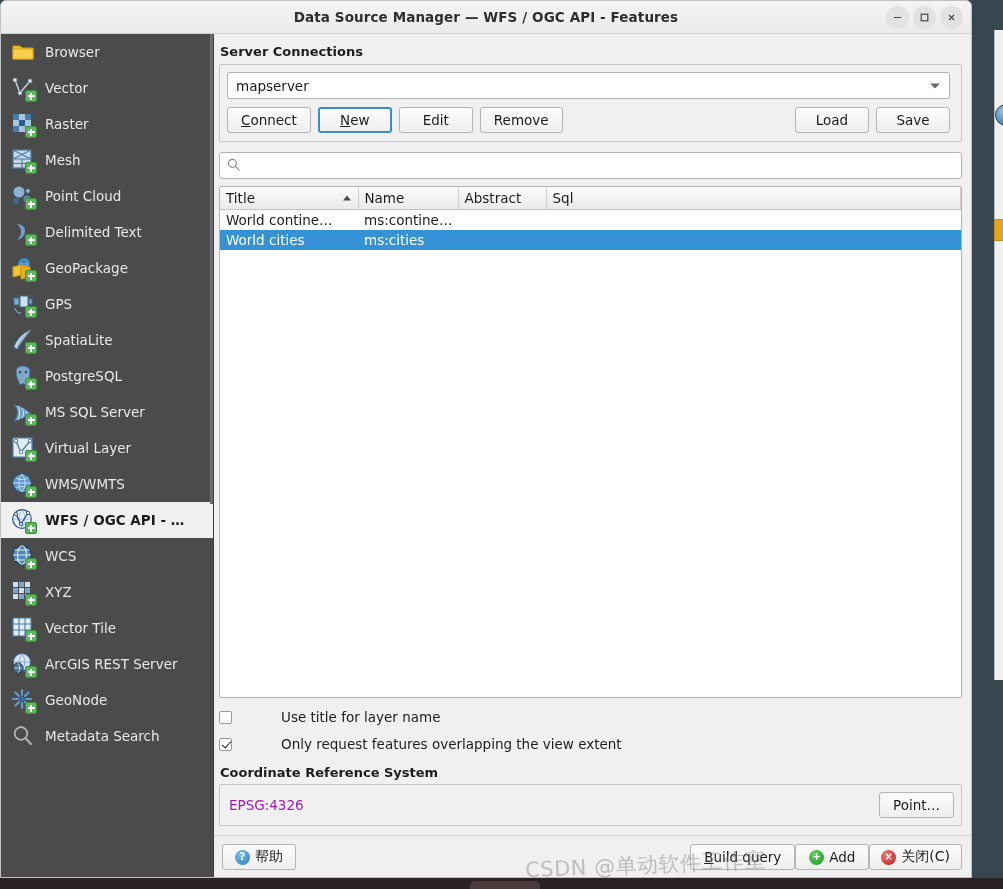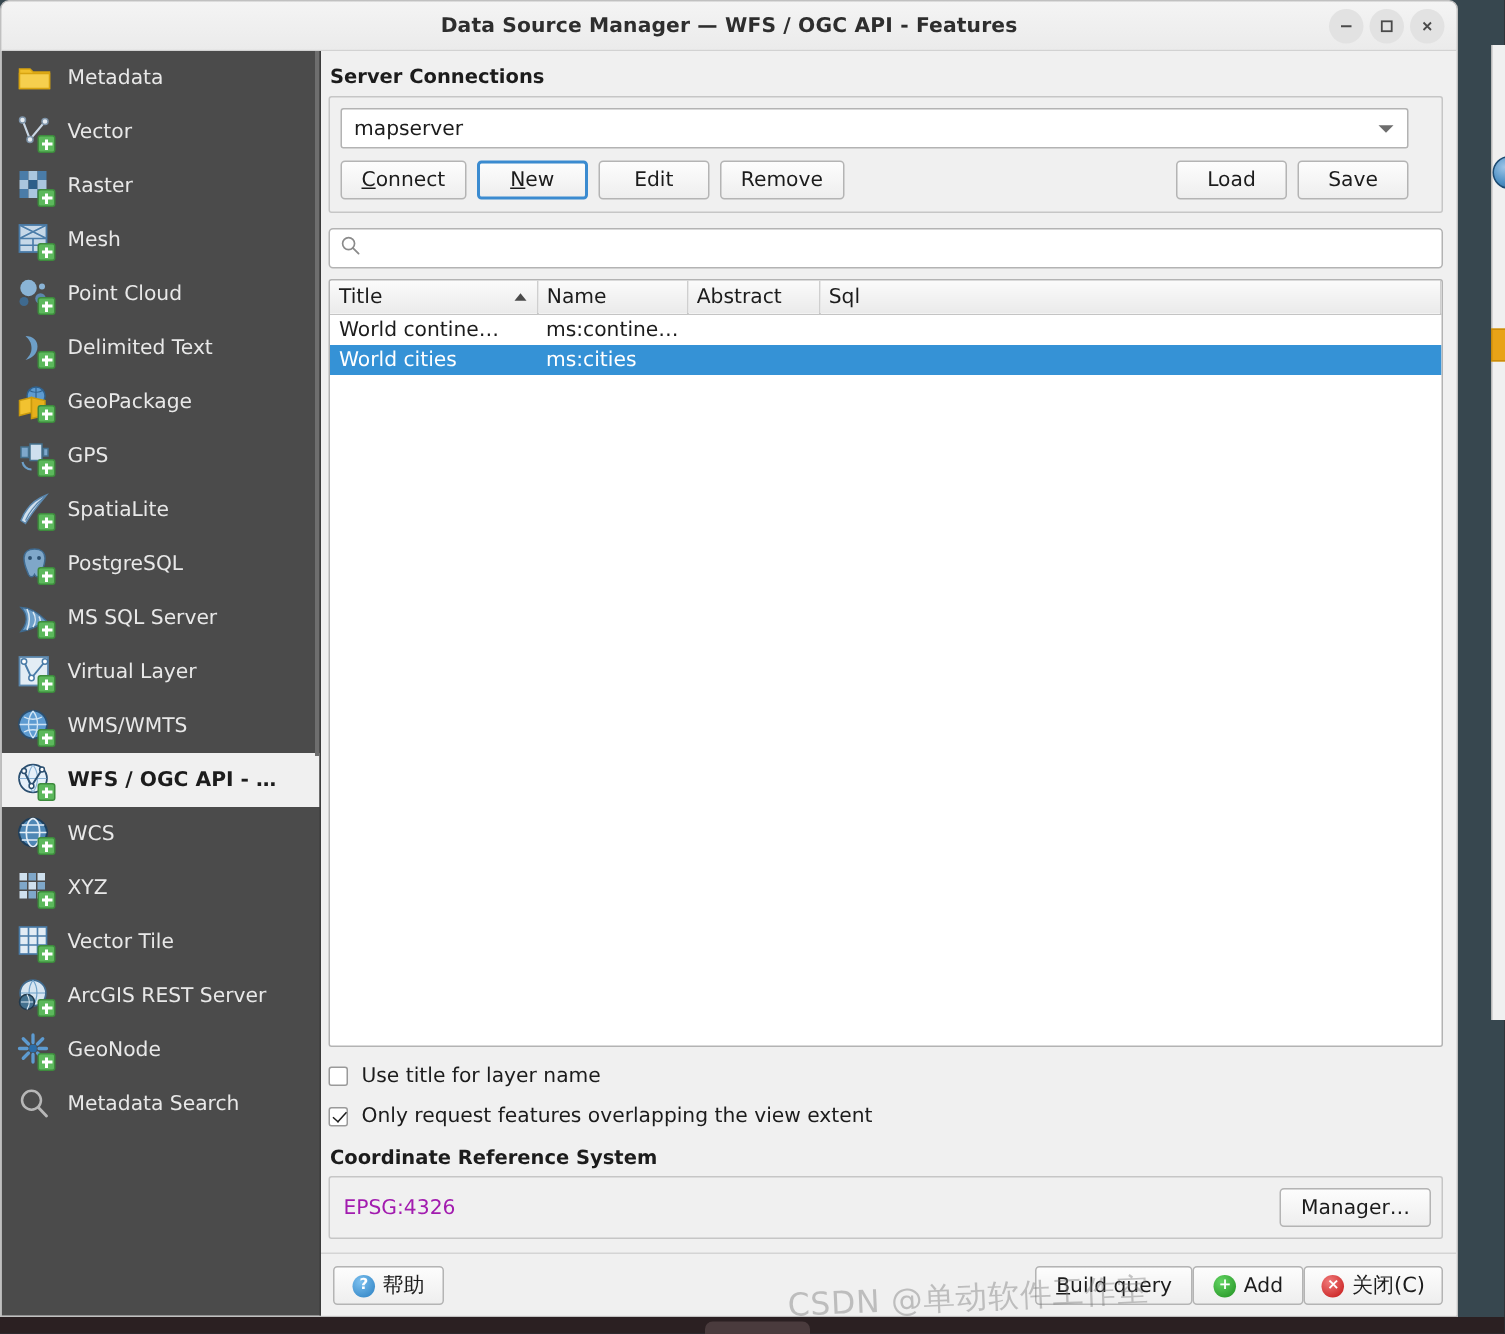--- a/index.html
+++ b/index.html
@@ -143,21 +143,21 @@
   }
 
   .group-title {
     font-size: 13px; font-weight: bold; color: #1c1c1c;
     margin: 0 0 5px 1px;
   }
   .groupbox {
     border: 1px solid #c6c6c6;
     border-radius: 2px;
     background: #f0f0f0;
-    padding: 7px 22px 8px 7px;
+    padding: 7px 11px 8px 7px;
   }
 
   
   .combo {
     height: 27px;
     background: #fff;
     border: 1px solid #b3b3b3;
     border-radius: 2px;
     display: flex; align-items: center;
     padding: 0 8px;
@@ -248,21 +248,21 @@
     padding: 2px 6px;
     height: 19px;
     white-space: nowrap; overflow: hidden;
   }
   tr.row { cursor: pointer; }
   tr.row.sel td { background: #3592d6; color: #fff; }
   td.c-title { padding-left: 24px; }
   td.c-name  { padding-left: 12px; }
 
   
-  .chkrow { display: flex; align-items: center; margin-top: 11px; cursor: pointer; }
+  .chkrow { display: flex; align-items: center; margin-top: 11px; cursor: pointer; gap: 40px; }
   .chkrow:first-of-type { margin-top: 13px; }
   .cbox {
     width: 13px; height: 13px; flex: 0 0 13px;
     border: 1px solid #9a9a9a;
     background: #fff;
     border-radius: 2px;
     margin-right: 9px;
     position: relative;
   }
   .cbox.on::after {
@@ -358,21 +358,21 @@
     <div id="sidebar">
       <div id="side-scroll"></div>
 
       <div class="side-item">
         <span class="side-ico">
           <svg width="24" height="24" viewBox="0 0 24 24">
             <path d="M2 6h7l2 2h11v11H2z" fill="#f0bf2b" stroke="#d8a411" stroke-width="1"></path>
             <path d="M2 9h20v10H2z" fill="#f6cf4e" stroke="#d8a411" stroke-width="1"></path>
           </svg>
         </span>
-        <span>Metadata</span>
+        <span>Browser</span>
       </div>
 
       <div class="side-item">
         <span class="side-ico">
           <svg width="24" height="24" viewBox="0 0 24 24">
             <path d="M4 4l5 13L19 5" fill="none" stroke="#c9d6e3" stroke-width="1.4"></path>
             <circle cx="4" cy="4" r="2" fill="#e6ecf2" stroke="#7d93a8"></circle>
             <circle cx="19" cy="5" r="2" fill="#e6ecf2" stroke="#7d93a8"></circle>
             <circle cx="9" cy="17" r="2" fill="#e6ecf2" stroke="#7d93a8"></circle>
           </svg>
@@ -685,21 +685,21 @@
       </div>
       <div class="chkrow">
         <span class="cbox on"></span>
         <span class="chklabel">Only request features overlapping the view extent</span>
       </div>
 
       <div id="crs-title">Coordinate Reference System</div>
       <div id="crs-box">
         <span id="crs-value">EPSG:4326</span>
         <span class="spacer"></span>
-        <button class="btn">Manager…</button>
+        <button class="btn">Point…</button>
       </div>
 
       <div id="bottombar">
         <button class="btn btn-icon">
           <span class="ico-circle ico-help">?</span>
           <span class="cjk">帮助</span>
         </button>
         <span class="spacer"></span>
         <button class="btn"><u>B</u>uild query</button>
         <button class="btn btn-icon">

